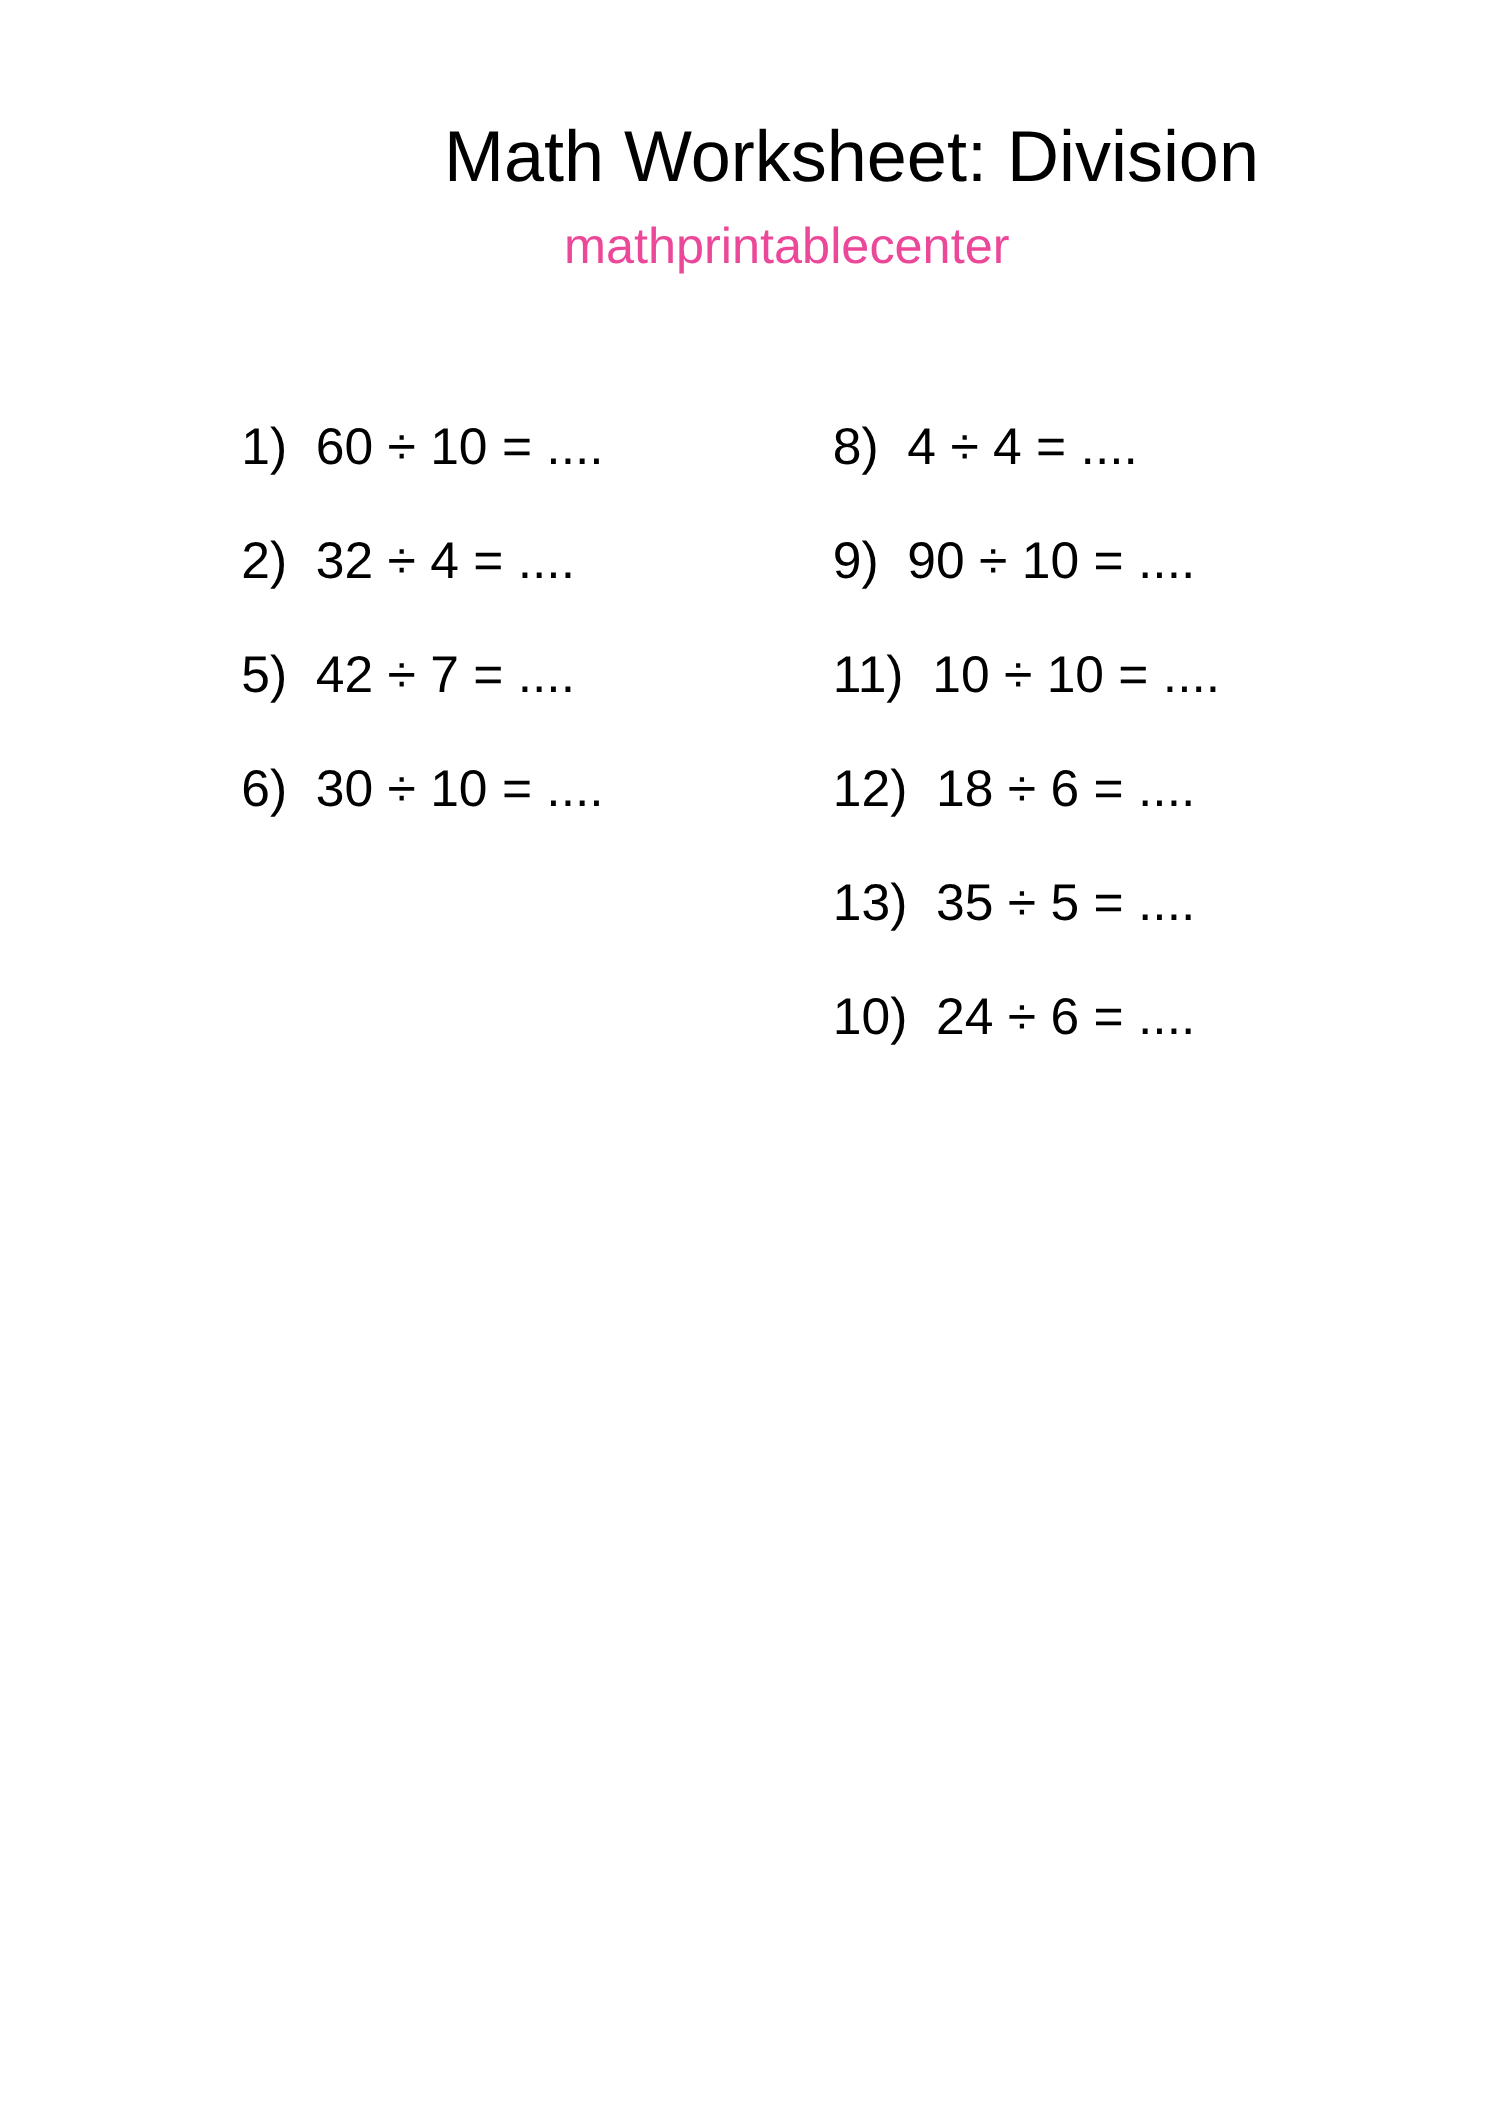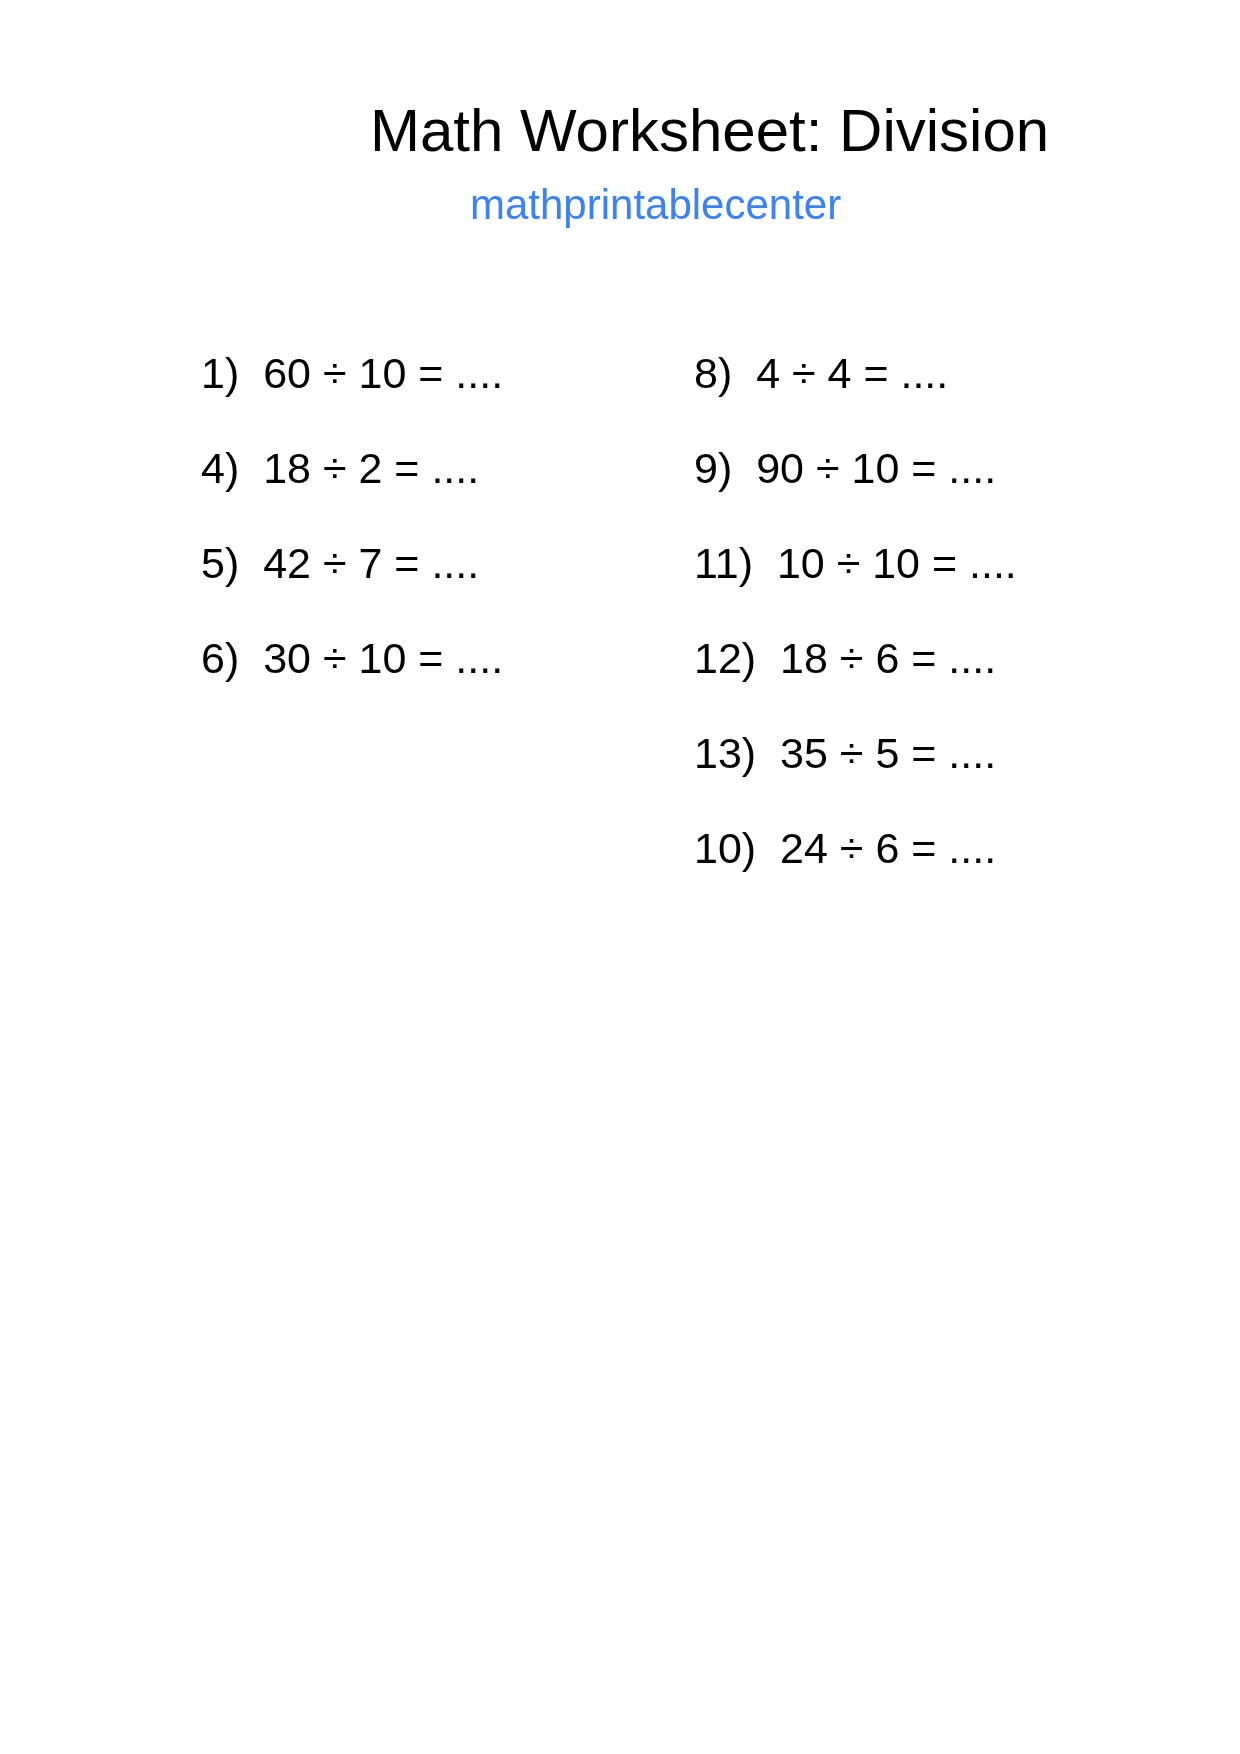--- a/index.html
+++ b/index.html
@@ -6,39 +6,39 @@
     body {
       width: 1240px; height: 1754px; position: relative; overflow: hidden;
       font-family: "Liberation Sans", sans-serif; color: #000000;
     }
     .title {
       position: absolute; left: 370px; top: 96px;
       font-size: 60px; line-height: 70px; white-space: nowrap;
     }
     .subtitle {
       position: absolute; left: 470px; top: 180px;
-      font-size: 42px; line-height: 50px; color: #3b82f6; white-space: nowrap;
+      font-size: 42px; line-height: 50px; color: #ec4899; white-space: nowrap;
     }
     .col { position: absolute; top: 348px; }
     .col.left { left: 201px; }
     .col.right { left: 694px; }
     .problem {
       height: 95px; font-size: 43px; line-height: 50px; white-space: pre;
     }
     .problem span { display: inline; }
   </style>
 </head>
 <body>
 
 <div class="title">Math Worksheet: Division</div>
 <div class="subtitle">mathprintablecenter</div>
 
 <div class="col left">
   <div class="problem"><span>1)</span>  <span>60 ÷ 10 = ....</span></div>
-  <div class="problem"><span>4)</span>  <span>18 ÷ 2 = ....</span></div>
+  <div class="problem"><span>2)</span>  <span>32 ÷ 4 = ....</span></div>
   <div class="problem"><span>5)</span>  <span>42 ÷ 7 = ....</span></div>
   <div class="problem"><span>6)</span>  <span>30 ÷ 10 = ....</span></div>
 </div>
 
 <div class="col right">
   <div class="problem"><span>8)</span>  <span>4 ÷ 4 = ....</span></div>
   <div class="problem"><span>9)</span>  <span>90 ÷ 10 = ....</span></div>
   <div class="problem"><span>11)</span>  <span>10 ÷ 10 = ....</span></div>
   <div class="problem"><span>12)</span>  <span>18 ÷ 6 = ....</span></div>
   <div class="problem"><span>13)</span>  <span>35 ÷ 5 = ....</span></div>

